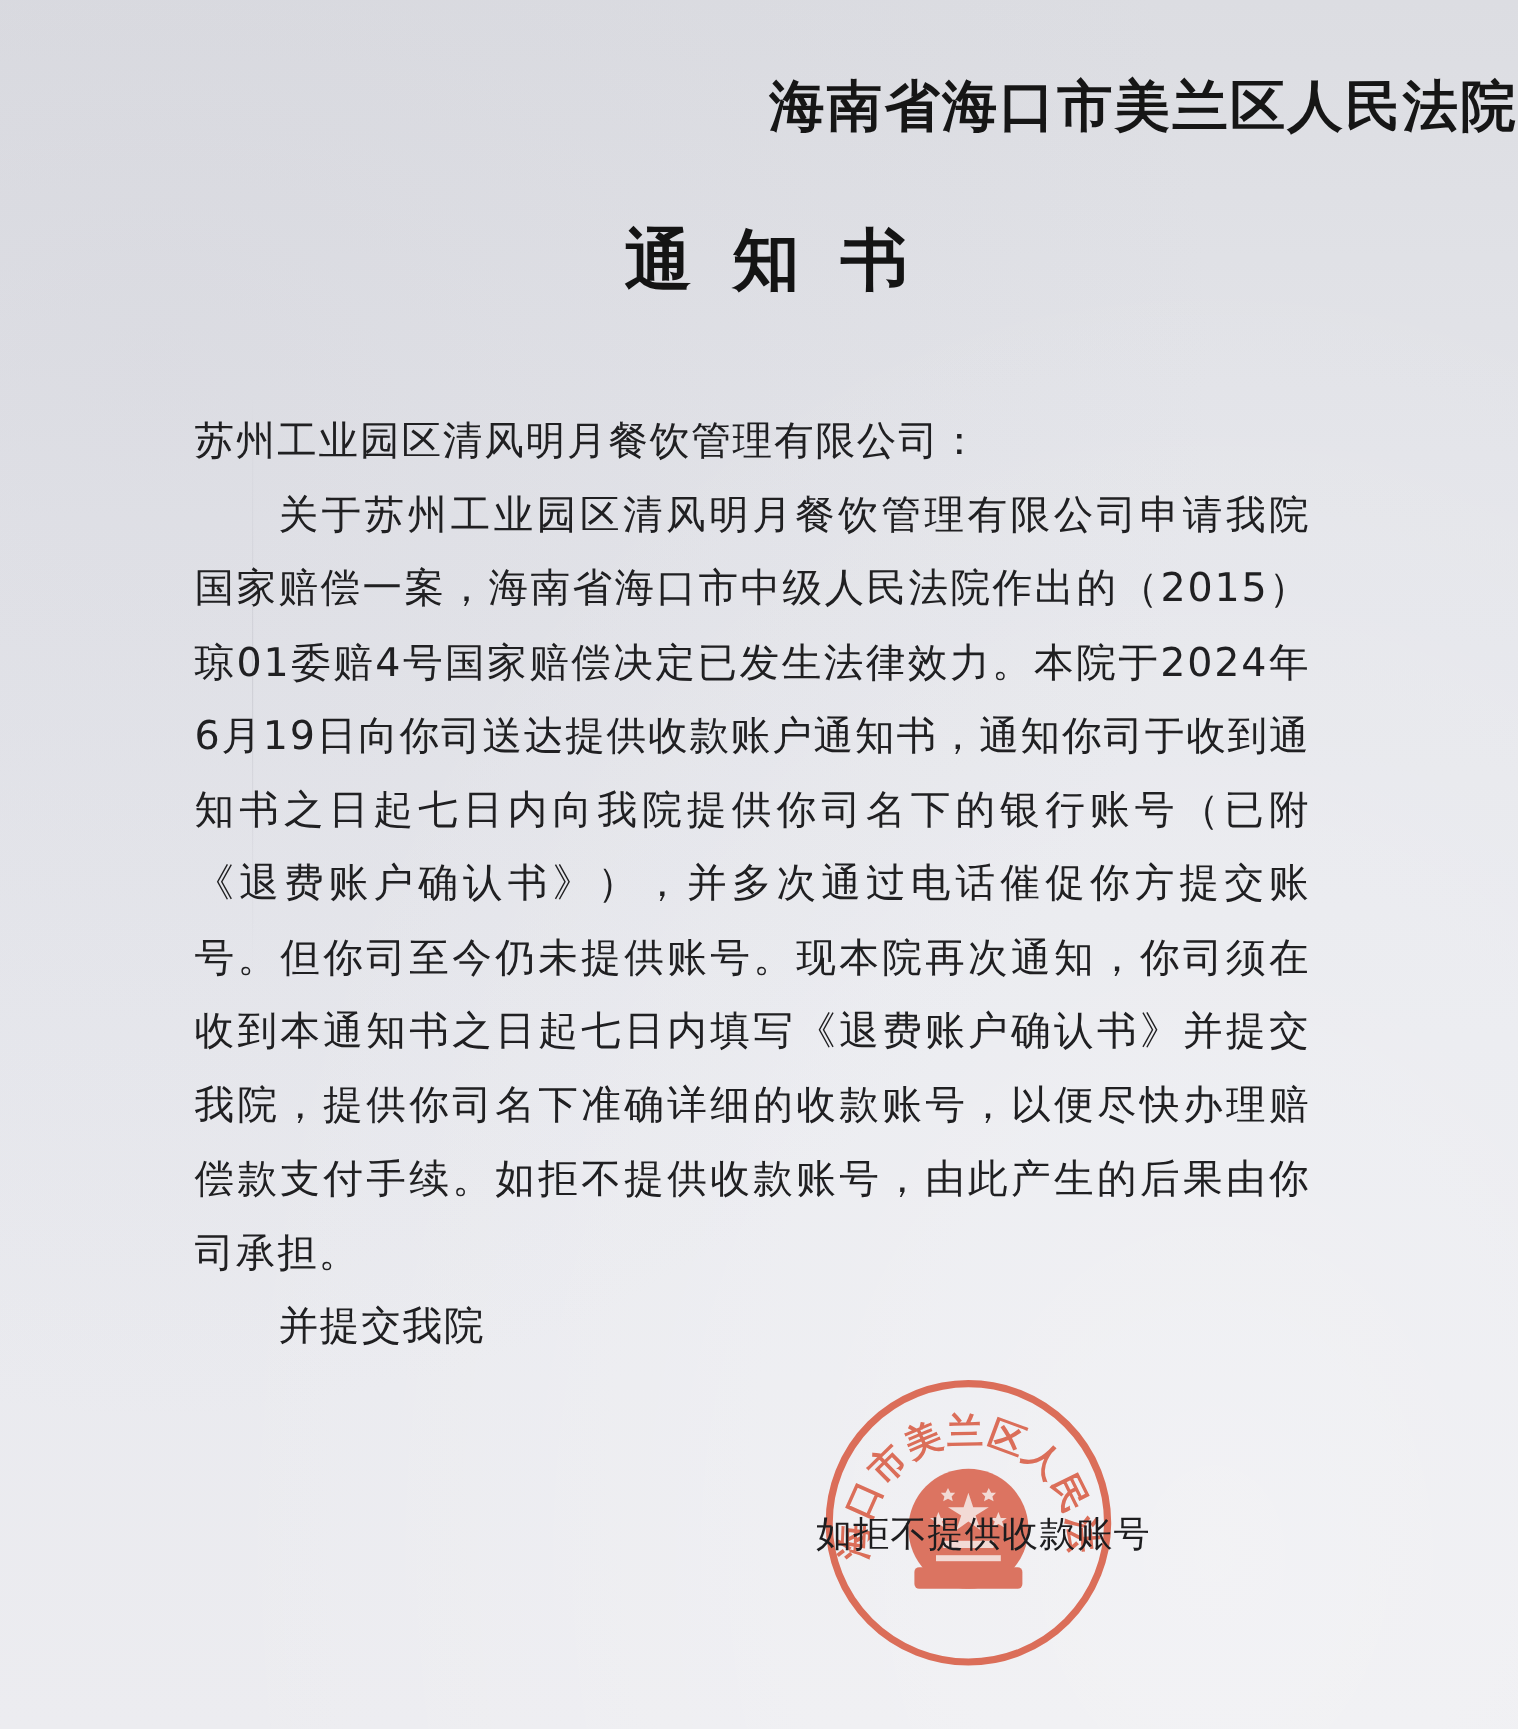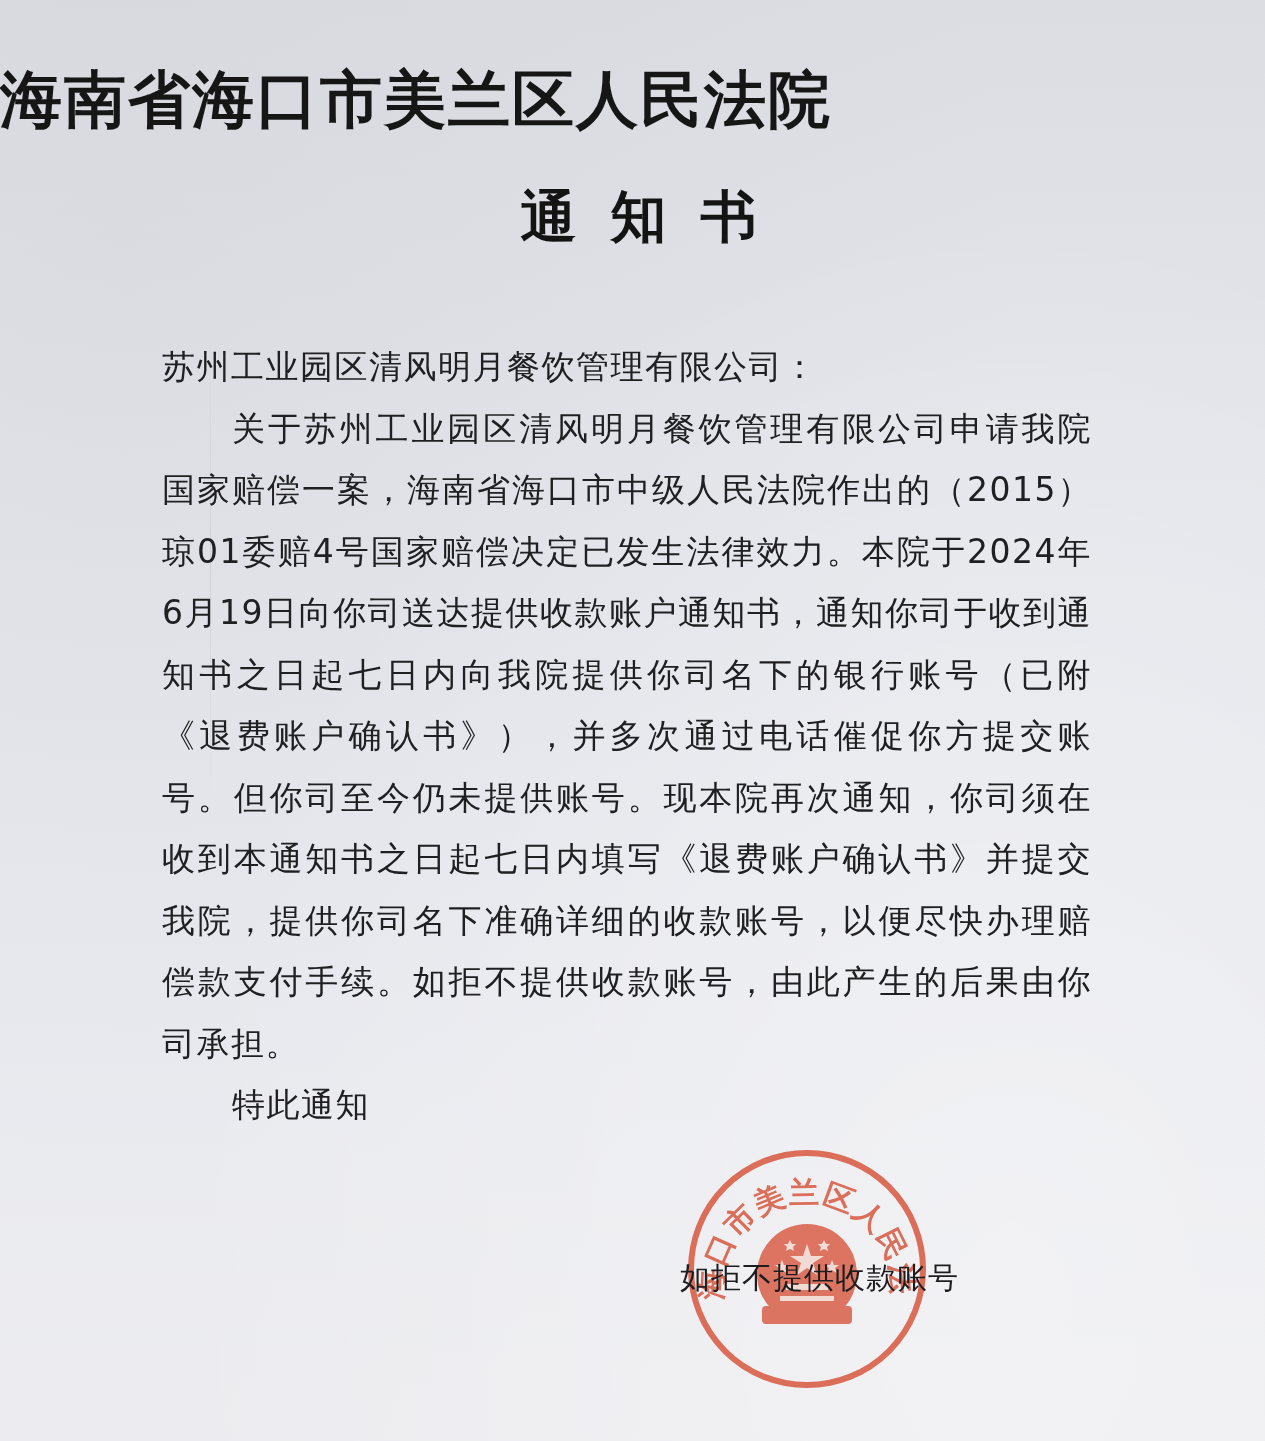--- a/index.html
+++ b/index.html
@@ -20,24 +20,24 @@
       left: 0; top: 0;
       width: 1265px; height: 1441px;
       background:
         radial-gradient(ellipse at 80% 90%, rgba(255,255,255,0.35), rgba(255,255,255,0) 60%),
         radial-gradient(ellipse at 10% 20%, rgba(200,200,210,0.25), rgba(200,200,210,0) 55%);
     }
     .court-name {
       position: absolute;
       left: 0; right: 0;
       top: 58px;
-      text-align: left;
+      text-align: right;
       font-family: "DejaVu Serif", "Liberation Serif", serif;
       font-weight: bold;
-      font-size: 62px;
+      font-size: 46px;
       letter-spacing: 2px;
       color: #161616;
     }
     .doc-title {
       position: absolute;
       left: 12px; right: 0;
       top: 180px;
       text-align: center;
       font-family: "DejaVu Serif", "Liberation Serif", serif;
       font-weight: bold;
@@ -111,21 +111,21 @@
 <div class="page">
   <div class="fold-mark"></div>
 
   <div class="court-name">海南省海口市美兰区人民法院</div>
 
   <div class="doc-title">通知书</div>
 
   <div class="body-text">
     <p class="salutation">苏州工业园区清风明月餐饮管理有限公司：</p>
     <p class="para">关于苏州工业园区清风明月餐饮管理有限公司申请我院国家赔偿一案，海南省海口市中级人民法院作出的（2015）琼01委赔4号国家赔偿决定已发生法律效力。本院于2024年6月19日向你司送达提供收款账户通知书，通知你司于收到通知书之日起七日内向我院提供你司名下的银行账号（已附《退费账户确认书》），并多次通过电话催促你方提交账号。但你司至今仍未提供账号。现本院再次通知，你司须在收到本通知书之日起七日内填写《退费账户确认书》并提交我院，提供你司名下准确详细的收款账号，以便尽快办理赔偿款支付手续。如拒不提供收款账号，由此产生的后果由你司承担。</p>
-    <p class="closing">特此通知</p>
+    <p class="closing">并提交我院</p>
   </div>
 
   <div class="seal">
     <svg viewBox="0 0 226 226">
       <defs>
         <path id="sealArc" d="M 30 150 A 85 85 0 1 1 196 150" fill="none"></path>
       </defs>
       <text font-size="30" font-weight="bold" fill="#d96049" font-family="DejaVu Serif, serif" letter-spacing="2">
         <textPath href="#sealArc" startOffset="2%">海口市美兰区人民法院</textPath>
       </text>

